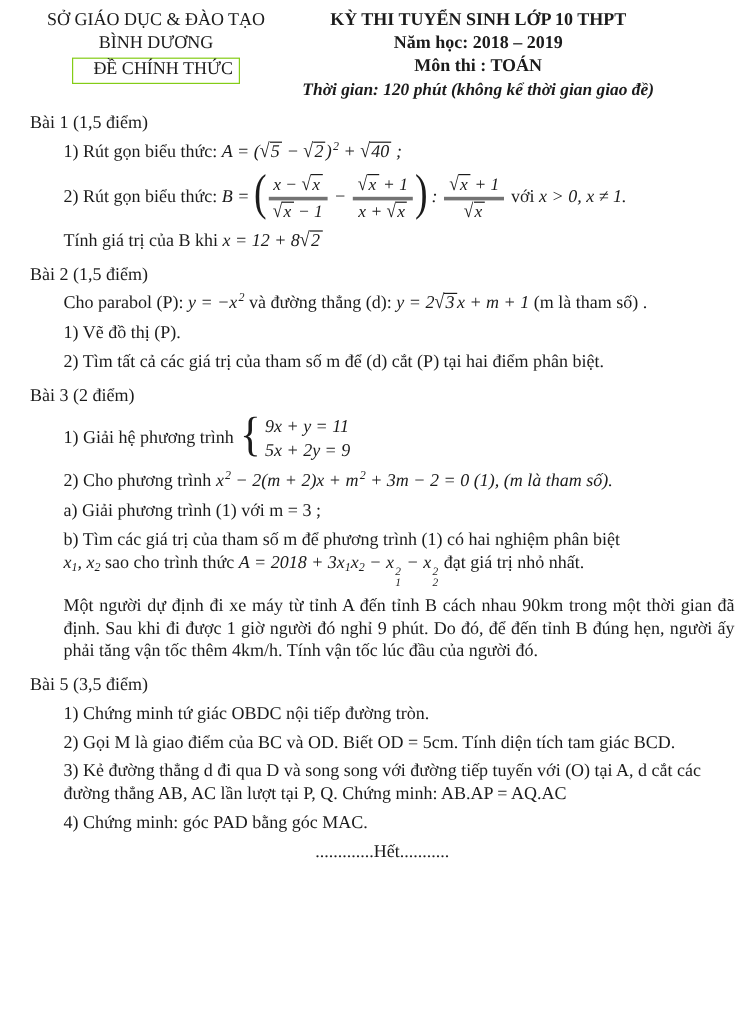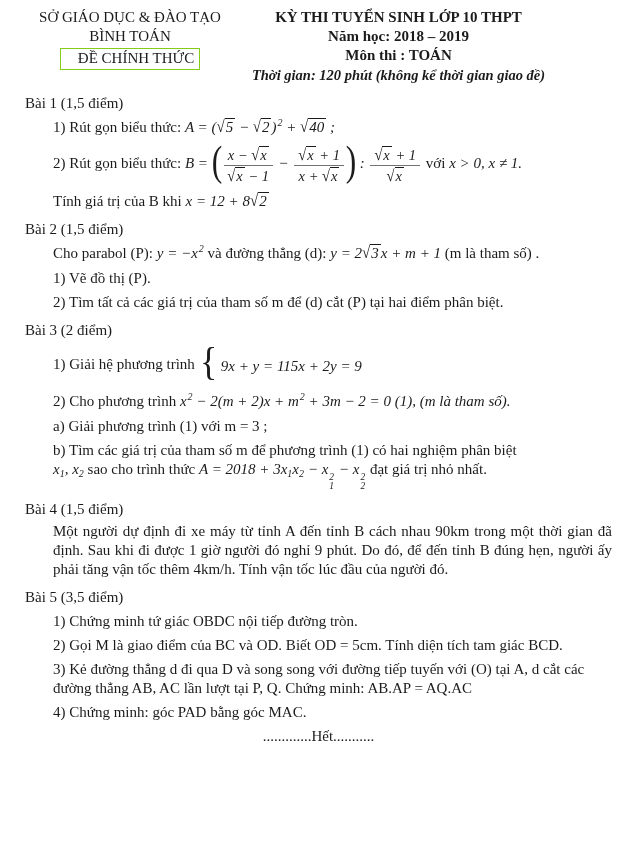--- a/index.html
+++ b/index.html
@@ -33,48 +33,48 @@
   .math { font-style: italic; white-space: nowrap; }
   .sup { font-size: 10px; position: relative; top: -6px; margin-left: 1px; }
   .sub { font-size: 10px; position: relative; top: 3px; }
   .rad { white-space: nowrap; }
   .rs { font-style: normal; display: inline-block; transform: scaleY(1.12); transform-origin: 50% 78%; }
   .rx { border-top: 1px solid #1b1b1b; padding: 0 2px 0 1px; }
   .frac {
     display: inline-flex; flex-direction: column; align-items: center;
     vertical-align: middle; margin: 0 2px; line-height: 16px; font-size: 14.5px;
   }
-  .frac .num { padding: 1px 4px 2px 4px; border-bottom: 1px solid #737373; }
+  .frac .num { padding: 1px 4px 2px 4px; border-bottom: 3px solid #737373; }
   .frac .den { padding-top: 2px; }
   .bp {
     font-style: normal; font-size: 42px; line-height: 1; height: 44px;
     display: inline-block; vertical-align: middle;
     transform: scaleX(0.75); margin: 0 -2px; position: relative; top: -3px;
   }
   .sysgrp { display: inline-flex; align-items: center; vertical-align: middle; }
   .brace {
     font-style: normal; font-size: 40px; line-height: 1; height: 42px;
     display: inline-block; transform: scaleX(0.9); margin-right: 3px; position: relative; top: -3px;
   }
-  .syseqs { display: inline-flex; }
+  .syseqs { display: inline-flex; flex-direction: column; }
   .syseqs > span { line-height: 20px; }
   .ss {
     display: inline-flex; flex-direction: column; align-items: flex-start;
     font-size: 9.5px; line-height: 9px; vertical-align: -6px; margin: 0 1px;
   }
 </style>
 </head>
 <body>
 
 <div class="page">
 
   <div class="header">
     <div class="h-left">
       <div>SỞ GIÁO DỤC &amp; ĐÀO TẠO</div>
-      <div>BÌNH TOÁN</div>
+      <div>BÌNH DƯƠNG</div>
       <div class="badge-wrap">
         <span class="badge">ĐỀ CHÍNH THỨC</span>
       </div>
     </div>
     <div class="h-right">
       <div>KỲ THI TUYỂN SINH LỚP 10 THPT</div>
       <div>Năm học: 2018 – 2019</div>
       <div>Môn thi : TOÁN</div>
       <div class="duration">Thời gian: 120 phút (không kể thời gian giao đề)</div>
     </div>
@@ -176,21 +176,20 @@
           <span>x</span><span class="ss">
               <span>2</span>
               <span>2</span>
             </span></span>
         <span>đạt giá trị nhỏ nhất.</span>
       </div>
     </div>
   </div>
 
   <div class="sec">
-    <div class="sec-h">Bài 4 (1,5 điểm)</div>
     <div class="para">Một người dự định đi xe máy từ tỉnh A đến tỉnh B cách nhau 90km trong một thời gian đã định. Sau khi đi được 1 giờ người đó nghỉ 9 phút. Do đó, để đến tỉnh B đúng hẹn, người ấy phải tăng vận tốc thêm 4km/h. Tính vận tốc lúc đầu của người đó.</div>
   </div>
 
   <div class="sec">
     <div class="sec-h">Bài 5 (3,5 điểm)</div>
     <div class="item">1) Chứng minh tứ giác OBDC nội tiếp đường tròn.</div>
     <div class="item">2) Gọi M là giao điểm của BC và OD. Biết OD = 5cm. Tính diện tích tam giác BCD.</div>
     <div class="item">3) Kẻ đường thẳng d đi qua D và song song với đường tiếp tuyến với (O) tại A, d cắt các đường thẳng AB, AC lần lượt tại P, Q. Chứng minh: AB.AP = AQ.AC</div>
     <div class="item">4) Chứng minh: góc PAD bằng góc MAC.</div>
   </div>

